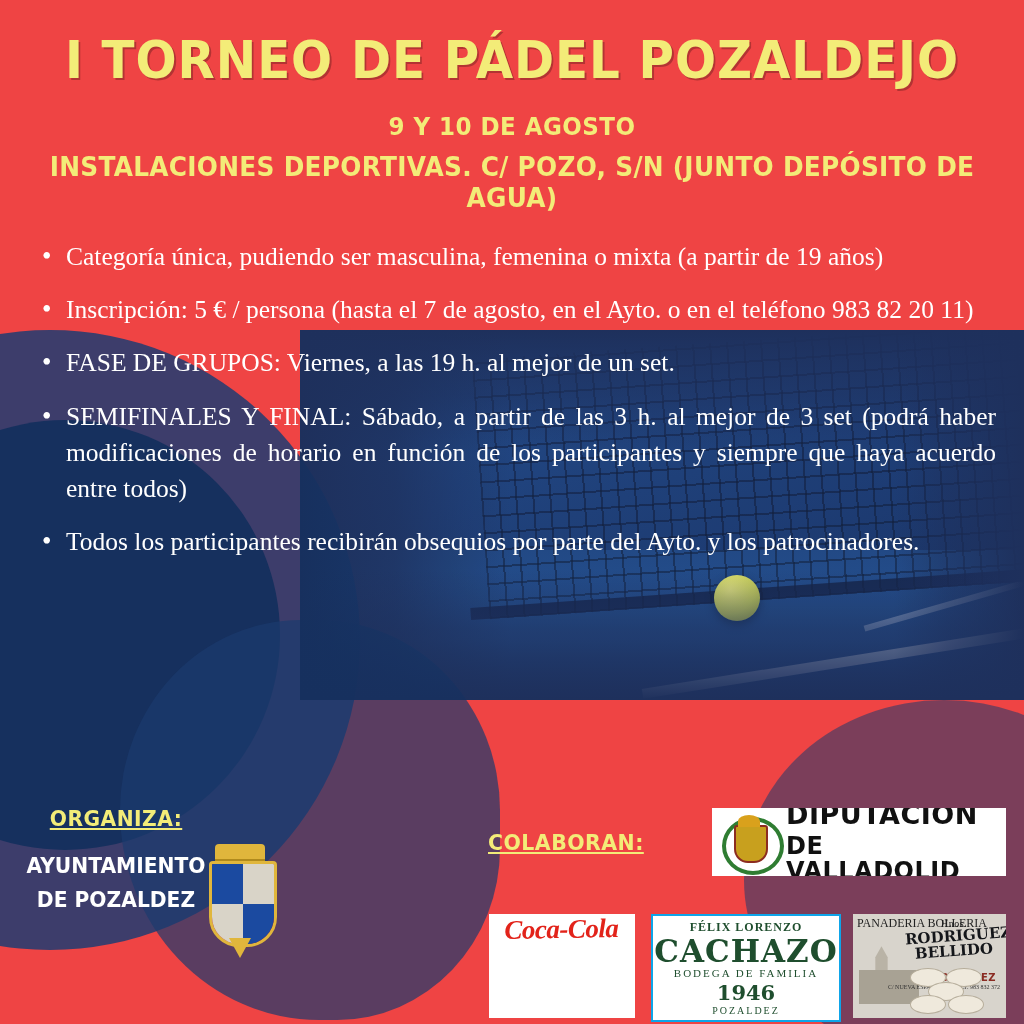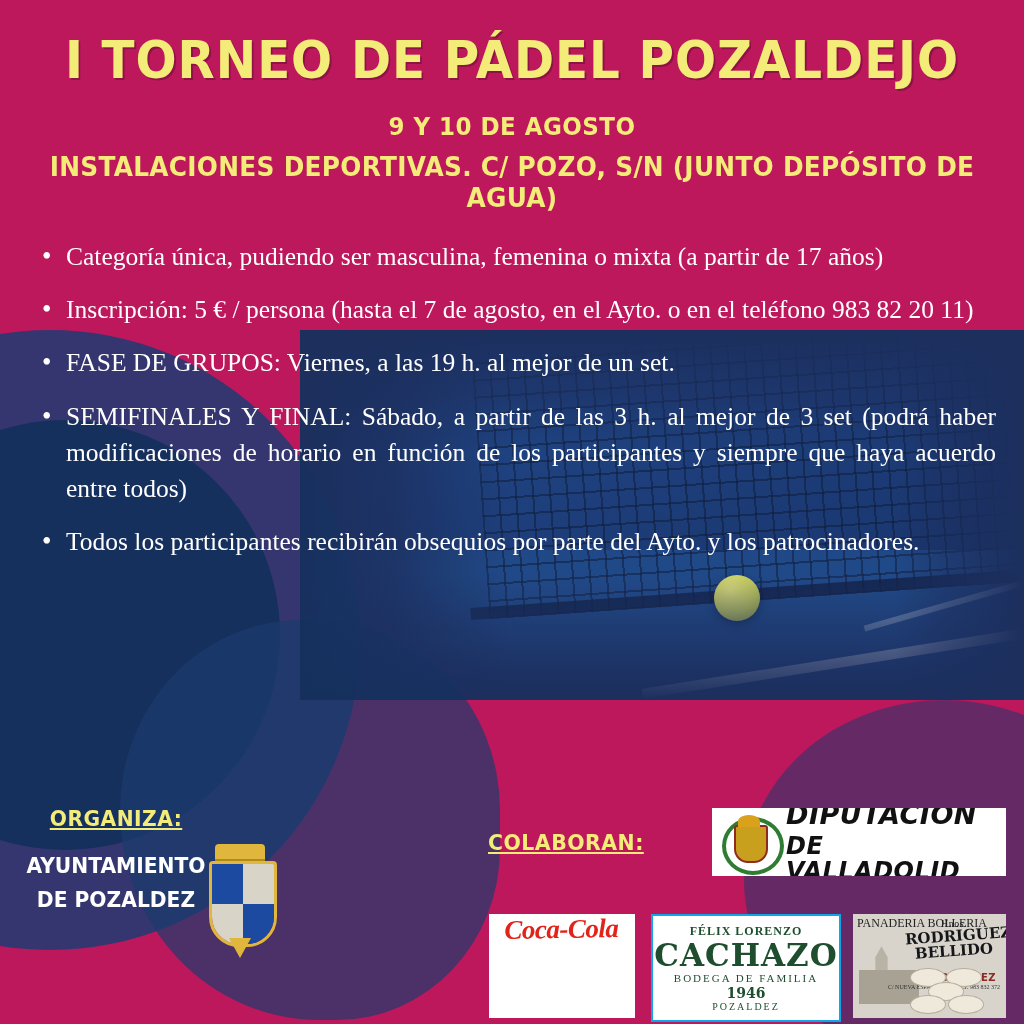--- a/index.html
+++ b/index.html
@@ -11,21 +11,21 @@
     height: 1024px;
     overflow: hidden;
     font-family: "Liberation Serif", serif;
     background: #16305e;
   }
 
   .poster {
     position: relative;
     width: 1024px;
     height: 1024px;
-    background: #be185d;
+    background: #ef4444;
     overflow: hidden;
   }
 
   
   .bg-swirl-1 {
     position: absolute;
     left: -260px;
     top: 330px;
     width: 620px;
     height: 620px;
@@ -341,21 +341,20 @@
   }
 
   
   .logo-diputacion {
     left: 712px;
     top: 34px;
     width: 294px;
     height: 68px;
     display: flex;
     align-items: center;
-    font-style: italic;
   }
   .dip-crest {
     width: 62px;
     height: 58px;
     margin-left: 6px;
     position: relative;
     flex: none;
   }
   .dip-crest .wreath {
     position: absolute;
@@ -447,21 +446,21 @@
   }
   .cach-sub {
     font-family: "Liberation Serif", serif;
     font-size: 11px;
     color: #1f4e2e;
     letter-spacing: 2px;
   }
   .cach-year {
     font-family: "DejaVu Serif", serif;
     font-weight: bold;
-    font-size: 14px;
+    font-size: 21px;
     color: #1f4e2e;
     margin-top: 1px;
   }
   .cach-town {
     font-family: "Liberation Serif", serif;
     font-size: 10px;
     color: #1f4e2e;
     letter-spacing: 2px;
   }
 
@@ -584,21 +583,21 @@
   </div>
 
   <div class="content">
 
     <div class="title">I TORNEO DE PÁDEL POZALDEJO</div>
 
     <div class="subtitle-1">9 Y 10 DE AGOSTO</div>
     <div class="subtitle-2">INSTALACIONES DEPORTIVAS. C/ POZO, S/N (JUNTO DEPÓSITO DE AGUA)</div>
 
     <ul class="bullets">
-      <li>Categoría única, pudiendo ser masculina, femenina o mixta (a partir de 17 años)</li>
+      <li>Categoría única, pudiendo ser masculina, femenina o mixta (a partir de 19 años)</li>
       <li>Inscripción: 5 € / persona (hasta el 7 de agosto, en el Ayto. o en el teléfono 983 82 20 11)</li>
       <li class="nojustify">FASE DE GRUPOS: Viernes, a las 19 h. al mejor de un set.</li>
       <li>SEMIFINALES Y FINAL: Sábado, a partir de las 3 h. al mejor de 3 set (podrá haber modificaciones de horario en función de los participantes y siempre que haya acuerdo entre todos)</li>
       <li>Todos los participantes recibirán obsequios por parte del Ayto. y los patrocinadores.</li>
     </ul>
   </div>
 
   <div class="footer">
 
     <div class="organiza-block">

